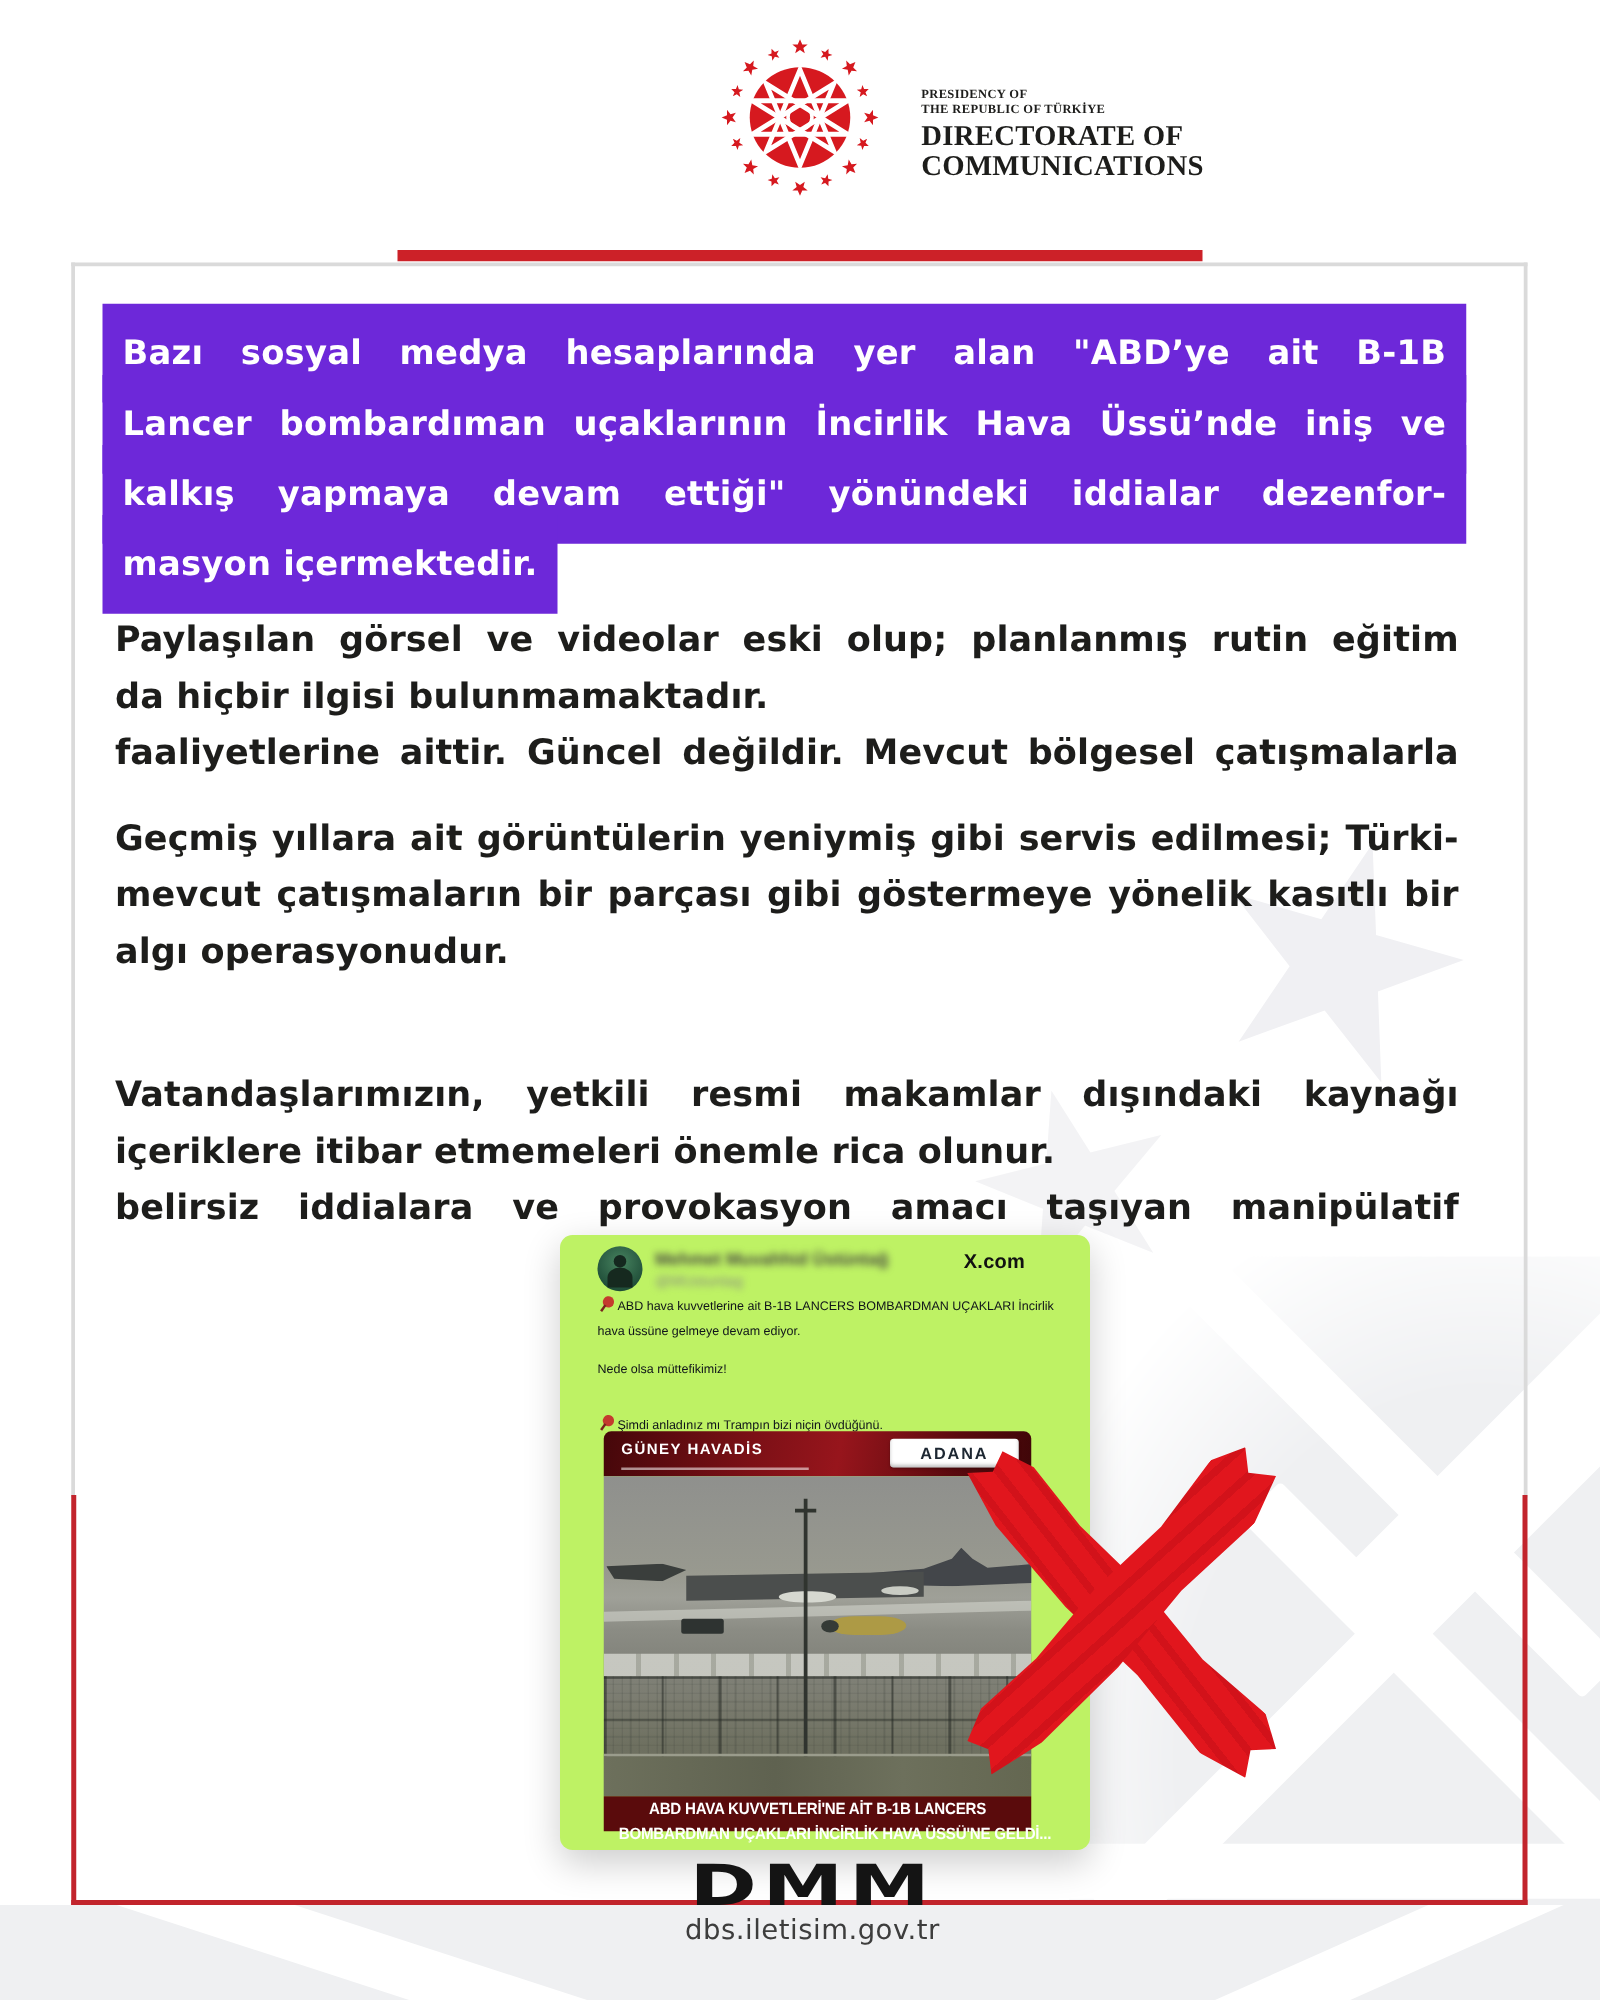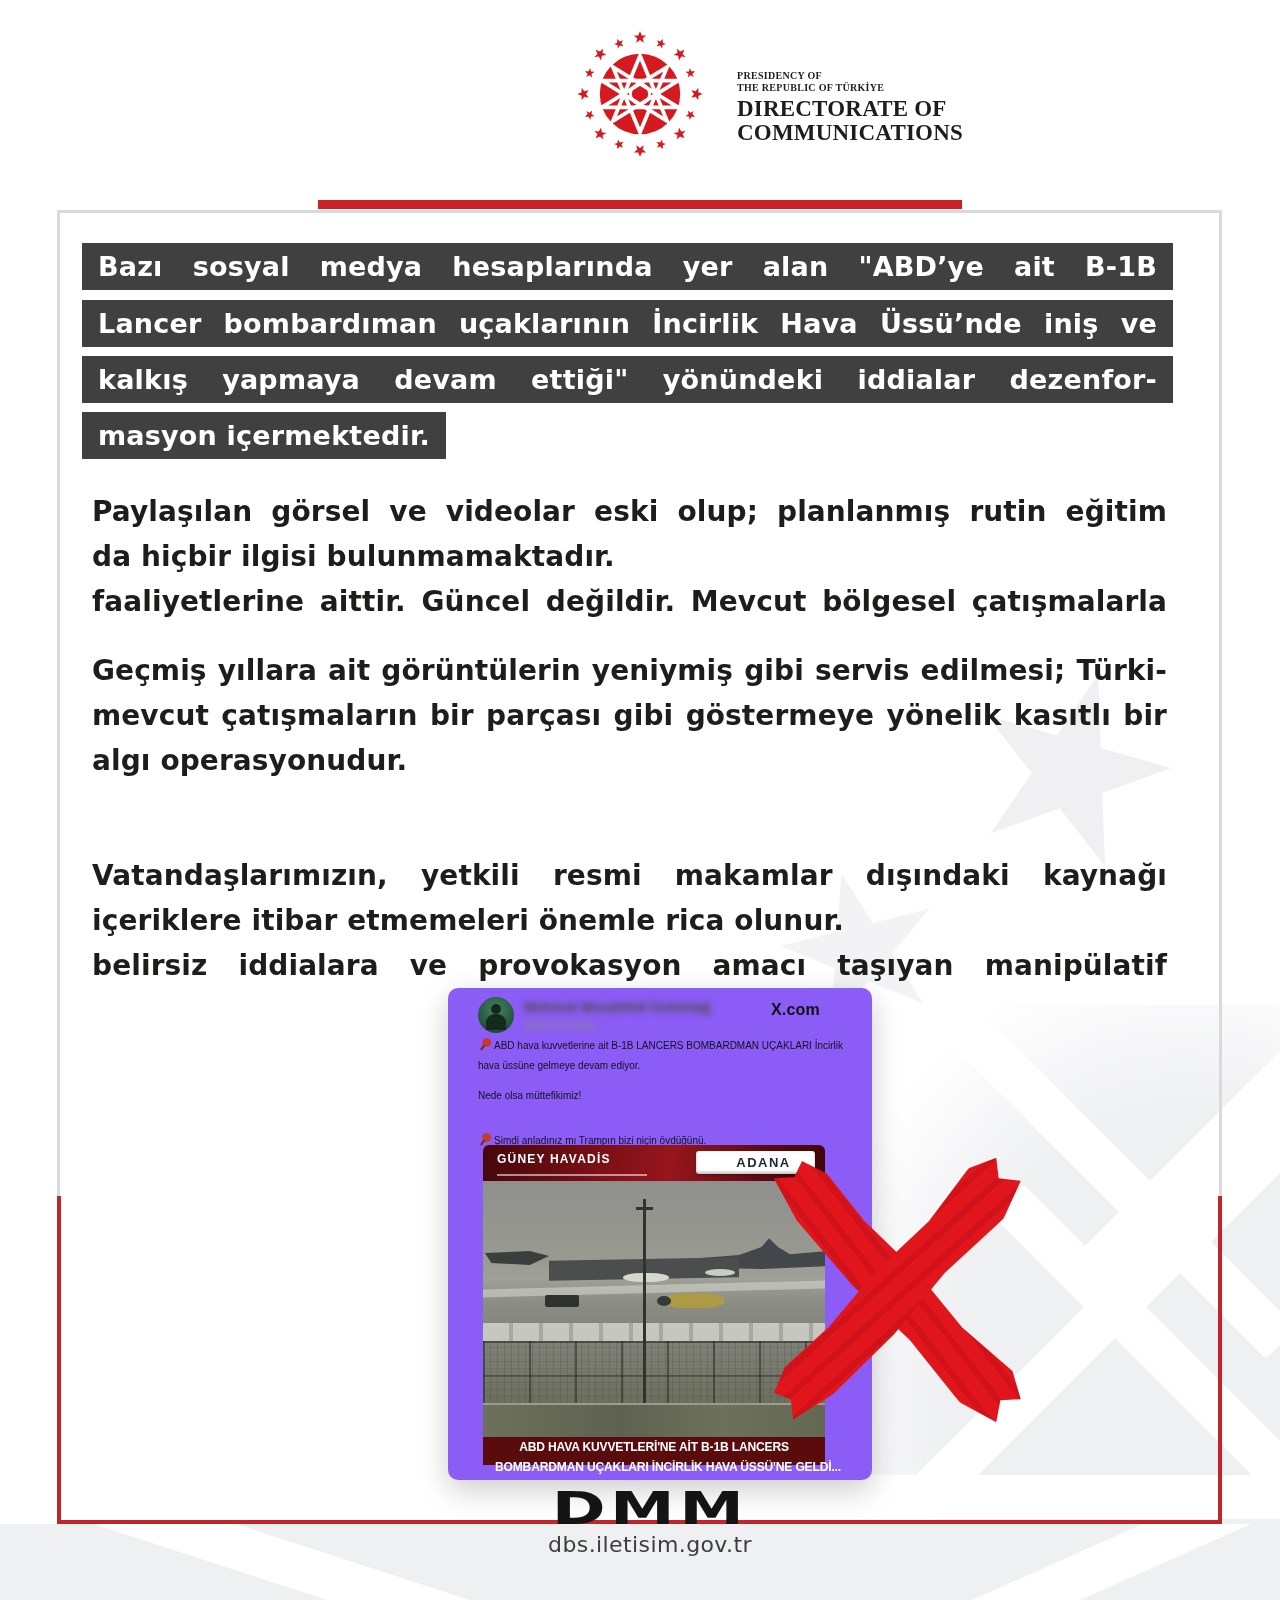--- a/index.html
+++ b/index.html
@@ -30,36 +30,36 @@
   .b{position:absolute;z-index:4;}
   .b-top{left:57px;top:210px;width:1165px;height:3px;background:#dadada;}
   .b-left-grey{left:57px;top:210px;width:3px;height:988px;background:#dadada;}
   .b-right-grey{left:1219px;top:210px;width:3px;height:988px;background:#dadada;}
   .b-left-red{left:57px;top:1196px;width:4px;height:328px;background:#c2242c;}
   .b-right-red{left:1218px;top:1196px;width:4px;height:328px;background:#c2242c;}
   .b-bottom-red{left:57px;top:1520px;width:1165px;height:4px;background:#c2242c;}
   .top-red-bar{position:absolute;left:318px;top:200px;width:644px;height:9px;background:#cc2128;z-index:5;}
 
   
-  .hl{position:absolute;left:82px;height:47px;background:#404040;color:#ffffff;
-      font-weight:bold;font-size:27px;line-height:47px;padding:0 16px;z-index:6;
+  .hl{position:absolute;left:82px;height:47px;background:#6d28d9;color:#ffffff;
+      font-weight:bold;font-size:27px;line-height:47px;padding:16px 16px;z-index:6;
       text-align:justify;text-align-last:justify;letter-spacing:.2px;}
   .hl1{top:243px;width:1059px;}
   .hl2{top:300px;width:1059px;}
   .hl3{top:356px;width:1059px;}
   .hl4{top:412px;width:auto;text-align:left;text-align-last:left;}
 
   
   .para{position:absolute;left:92px;width:1075px;color:#1d1d1b;font-size:28px;z-index:6;font-weight:600;}
   .para .pl{height:45px;line-height:45px;text-align:justify;text-align-last:justify;letter-spacing:.1px;}
   .para .pl.last{text-align-last:left;}
   .p1{top:489px;} .p2{top:648px;} .p3{top:853px;}
 
   
-  .tweet{position:absolute;left:448px;top:988px;width:424px;height:492px;background:#8b5cf6;border-radius:10px;
+  .tweet{position:absolute;left:448px;top:988px;width:424px;height:492px;background:#bef264;border-radius:10px;
          box-shadow:0 10px 30px rgba(0,0,0,.20);z-index:20;font-family:"Liberation Sans",sans-serif;}
   .avatar{position:absolute;left:30px;top:9px;width:36px;height:36px;border-radius:50%;
           background:radial-gradient(circle at 50% 35%,#47835f,#1d4a36 80%);overflow:hidden;}
   .avatar::before{content:"";position:absolute;left:13px;top:7px;width:10px;height:10px;border-radius:50%;background:#15281f;}
   .avatar::after{content:"";position:absolute;left:8px;top:17px;width:20px;height:16px;border-radius:50% 50% 0 0;background:#16291f;}
   .t-name{position:absolute;left:76px;top:11px;font-size:14px;font-weight:bold;color:#4a4a42;filter:blur(3px);white-space:nowrap;}
   .t-handle{position:absolute;left:76px;top:30px;font-size:12px;color:#8a8a82;filter:blur(3px);white-space:nowrap;}
   .t-source{position:absolute;right:52px;top:13px;font-size:16px;font-weight:bold;color:#111111;letter-spacing:.2px;}
   .t-line{position:absolute;left:30px;width:368px;font-size:10px;line-height:20px;color:#0f1419;}
   .tl0{top:48px;} .tl1{top:98px;} .tl2{top:127px;margin-top:16px;}
@@ -68,21 +68,21 @@
   .pin::after{content:"";position:absolute;left:6px;top:8px;width:2px;height:6px;background:#7a241c;}
 
   
   .video{position:absolute;left:35px;top:157px;width:342px;height:334px;}
   .v-topbar{position:absolute;left:0;top:0;width:342px;height:36px;border-radius:6px 6px 0 0;
     background:linear-gradient(100deg,#45070a 0%,#7c1016 35%,#97151c 55%,#5a0a0e 82%,#3f0608 100%);}
   .v-channel{position:absolute;left:14px;top:7px;color:#ffffff;font-weight:bold;font-size:12px;letter-spacing:1.2px;font-family:"Liberation Sans",sans-serif;}
   .v-underline{position:absolute;left:14px;top:29px;width:150px;height:2px;background:rgba(255,255,255,.55);}
   .v-badge{position:absolute;right:10px;top:6px;width:103px;height:23px;background:#ffffff;border-radius:3px;
     box-shadow:inset 0 -2px 3px rgba(0,0,0,.25),0 1px 2px rgba(0,0,0,.3);
-    color:#1d2732;font-weight:bold;font-size:13px;line-height:23px;text-align:center;letter-spacing:1.5px;font-family:"Liberation Sans",sans-serif;padding-left:16px;}
+    color:#1d2732;font-weight:bold;font-size:13px;line-height:23px;text-align:center;letter-spacing:1.5px;font-family:"Liberation Sans",sans-serif;}
   .v-scene{position:absolute;left:0;top:36px;width:342px;height:256px;overflow:hidden;
     background:linear-gradient(180deg,#8f908d 0%,#98998f 30%,#9fa098 38%,#8b8c84 48%,#82837b 58%,#7b7c70 70%,#6e7060 84%,#6b6d5e 100%);}
   .jet-right{position:absolute;right:-4px;top:54px;width:150px;height:40px;background:#43464a;
     clip-path:polygon(0 62%,40% 50%,55% 30%,60% 8%,66% 30%,74% 48%,100% 40%,100% 78%,55% 85%,0 80%);}
   .hangar{position:absolute;left:66px;top:78px;width:190px;height:20px;background:#4b4e4d;transform:skewY(-1deg);}
   .heli-left{position:absolute;left:2px;top:64px;width:64px;height:20px;background:#3a3e3c;
     clip-path:polygon(0 40%,70% 30%,100% 55%,70% 100%,10% 90%);}
   .heli-left::before{content:"";position:absolute;left:6px;top:-4px;width:50px;height:2px;background:#3a3e3c;}
   .runway-strip{position:absolute;left:0;top:104px;width:342px;height:8px;background:rgba(222,224,216,.5);transform:skewY(-1.5deg);}
   .white-plane{position:absolute;left:140px;top:92px;width:46px;height:9px;background:#d6d8d0;border-radius:50%/60%;}

